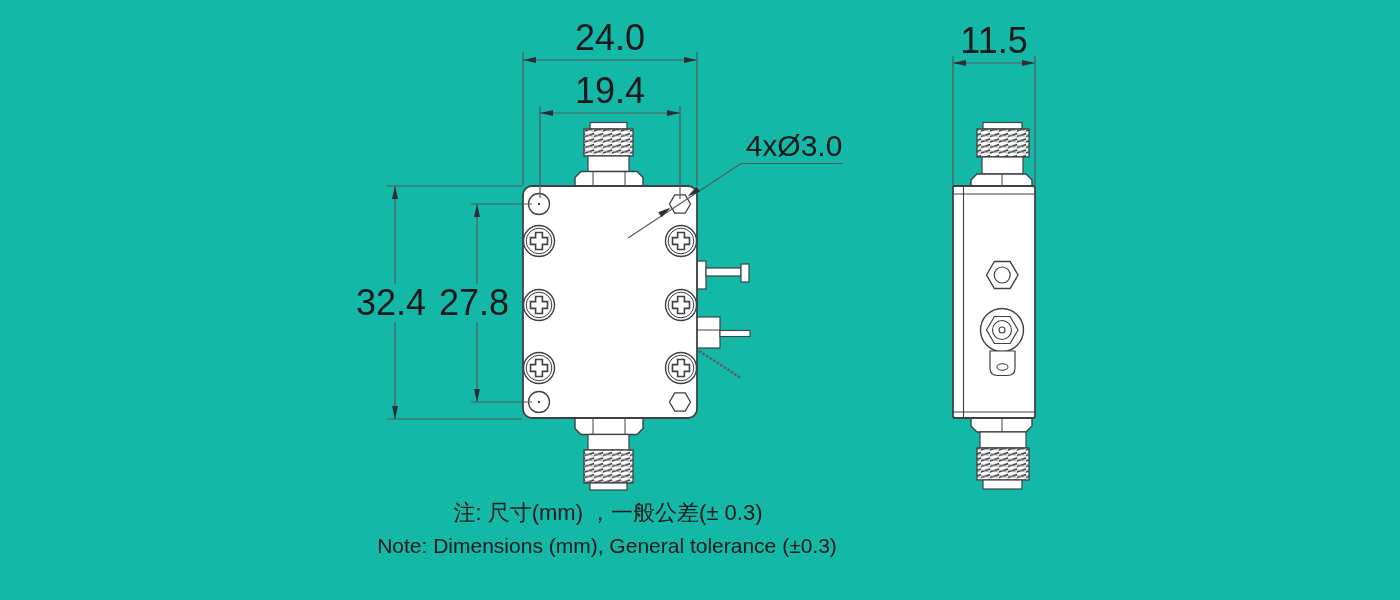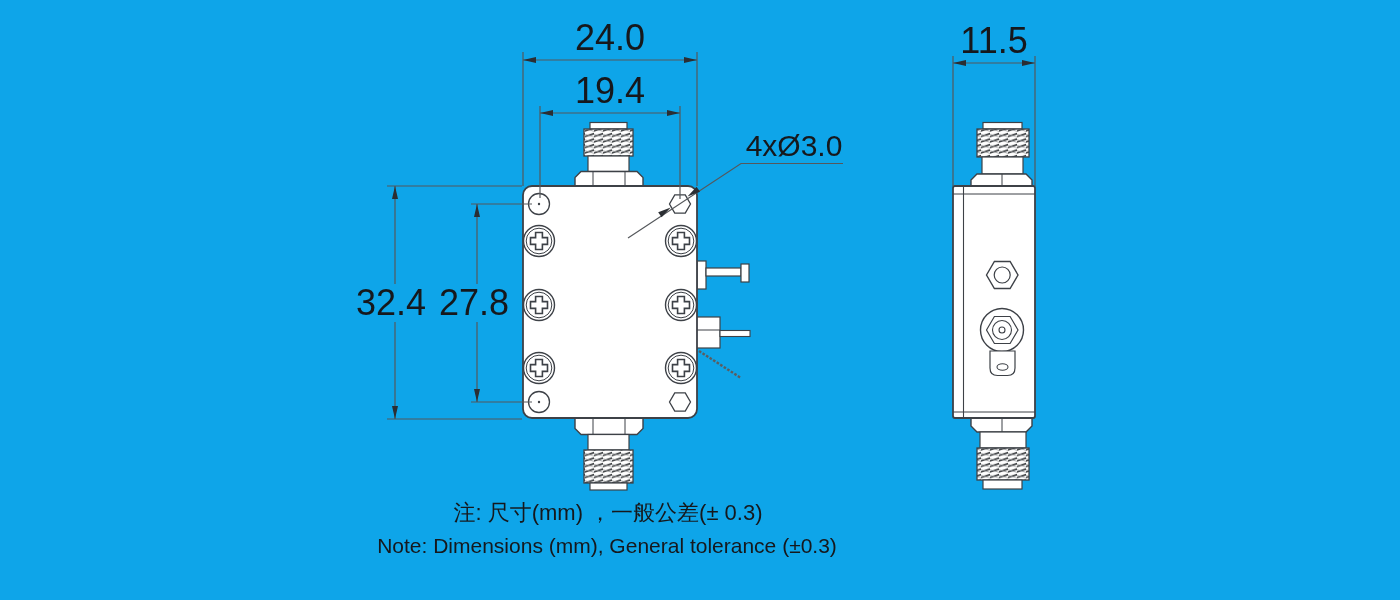--- a/index.html
+++ b/index.html
@@ -1,16 +1,16 @@
 <!DOCTYPE html>
 <html><head>
 <meta charset="utf-8">
 <style>
   html,body{margin:0;padding:0;background:#ffffff;}
-  .canvas{position:relative;width:1400px;height:600px;background:#0ea5e9;overflow:hidden;}
+  .canvas{position:relative;width:1400px;height:600px;background:#14b8a6;overflow:hidden;}
   svg{position:absolute;left:0;top:0;}
   svg text{font-family:"Liberation Sans", sans-serif;fill:#16181c;}
   .dim-text{font-size:36px;}
   .callout-text{font-size:30px;}
   .note-zh{font-size:22px;}
   .note-en{font-size:21px;}
   .obj{stroke:#3d4147;fill:none;}
   .objf{stroke:#3d4147;fill:#ffffff;}
   .dimline{stroke:#55585c;stroke-width:1.2;fill:none;}
   .arrow{fill:#2b2e33;stroke:none;}

